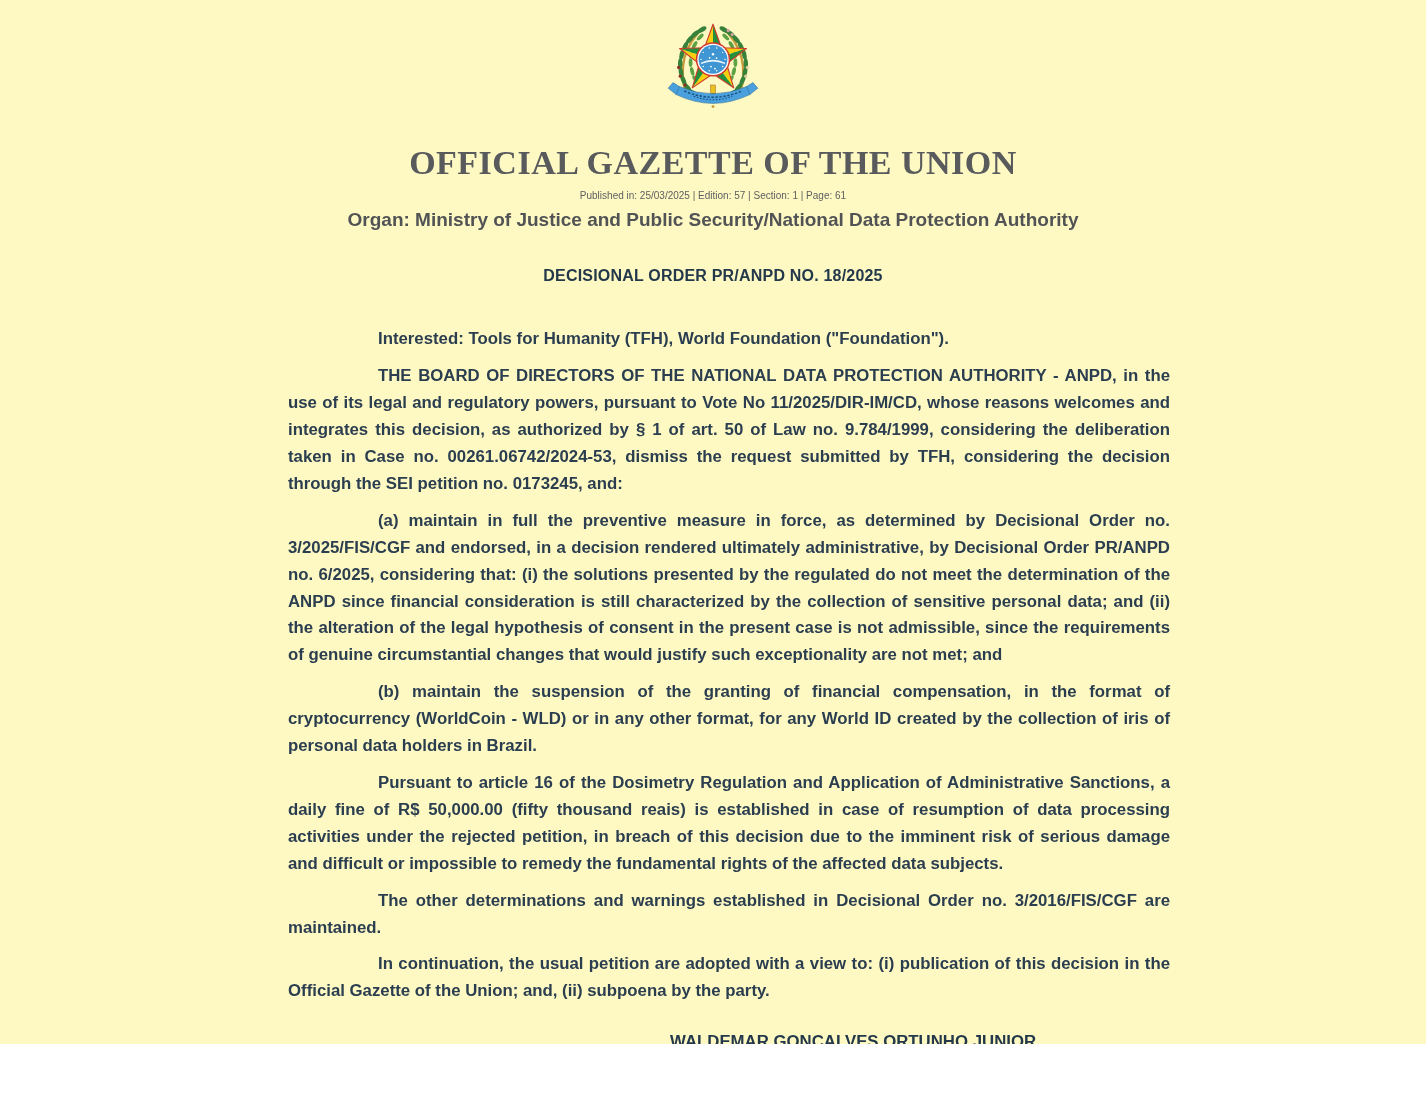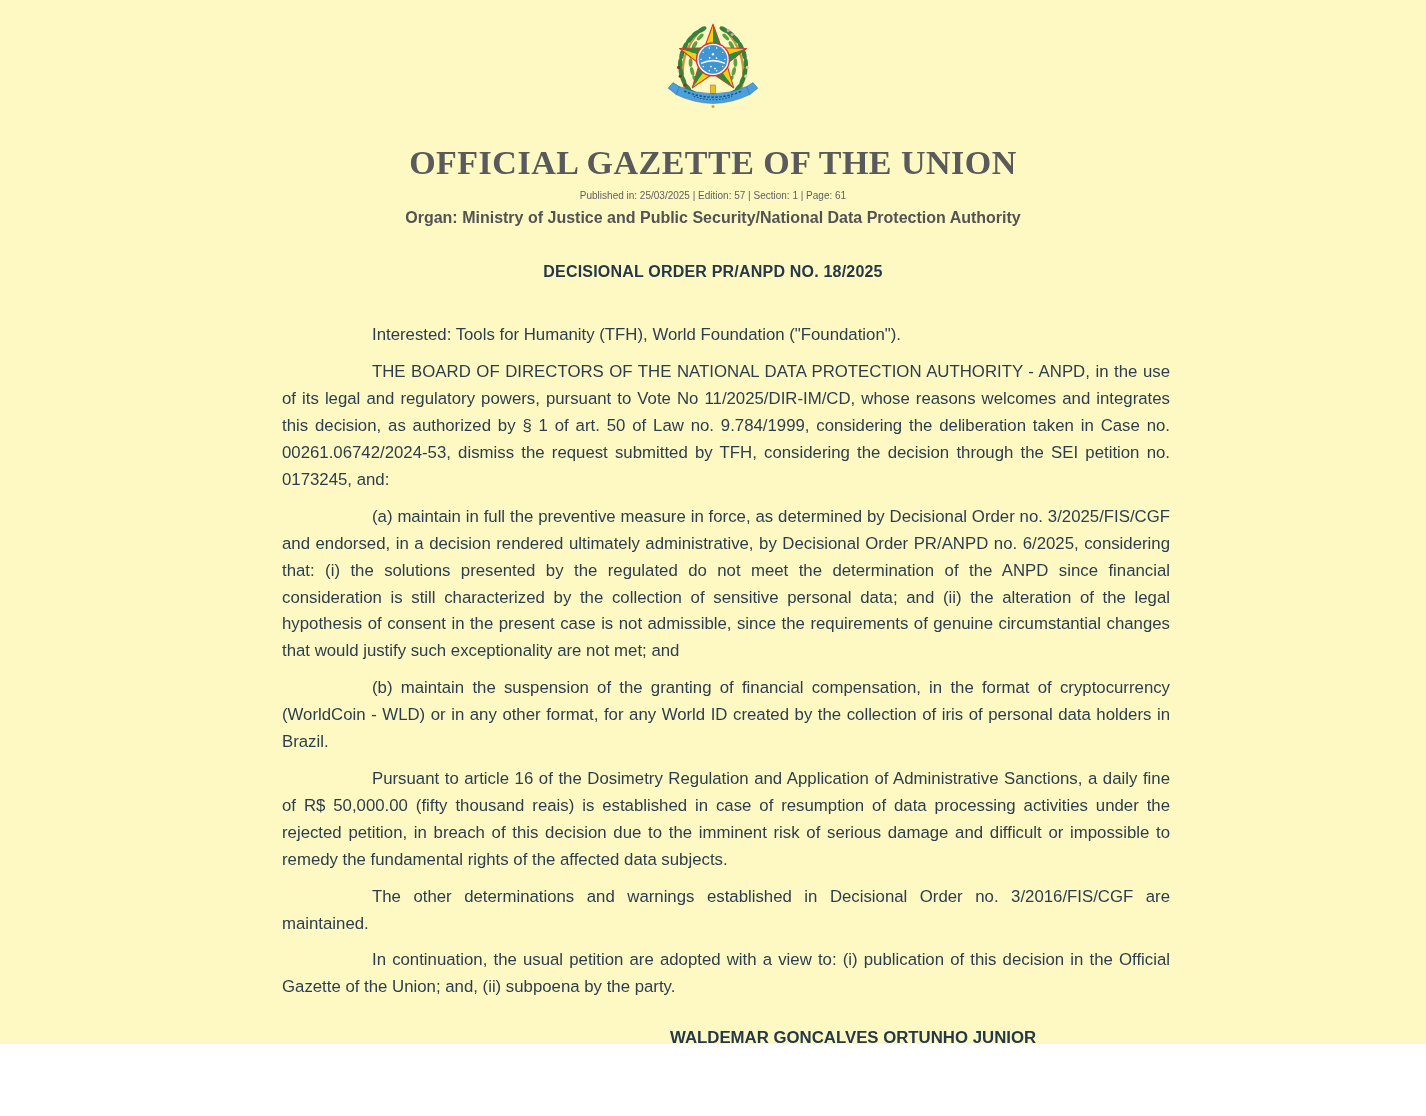--- a/index.html
+++ b/index.html
@@ -31,43 +31,44 @@
     letter-spacing: 0.5px;
     color: #595a5c;
   }
   .published-line {
     margin-top: 9px;
     font-size: 10px;
     color: #5d5e60;
   }
   .organ-line {
     margin-top: 8px;
-    font-size: 16px;
+    font-size: 19px;
     font-weight: bold;
     color: #525355;
   }
   .order-heading {
     margin-top: 36px;
     text-align: center;
     font-size: 16px;
     font-weight: bold;
     letter-spacing: 0.2px;
     color: #23384a;
   }
   .doc-body {
     width: 900px;
     margin: 41px 0 0 270px;
     color: #2b3e50;
     font-size: 16.8px;
     line-height: 26.9px;
   }
   .doc-body p {
-    margin: 0 0 10px 12px;
+    margin: 0 0 10px 18px;
     text-align: justify;
     text-indent: 90px;
+    font-weight: bold;
   }
   .signature {
     width: 500px;
     margin: 26px 0 0 400px;
     text-align: left;
     color: #23384a;
   }
   .signature .sig-name {
     font-weight: bold;
     font-size: 16.8px;

